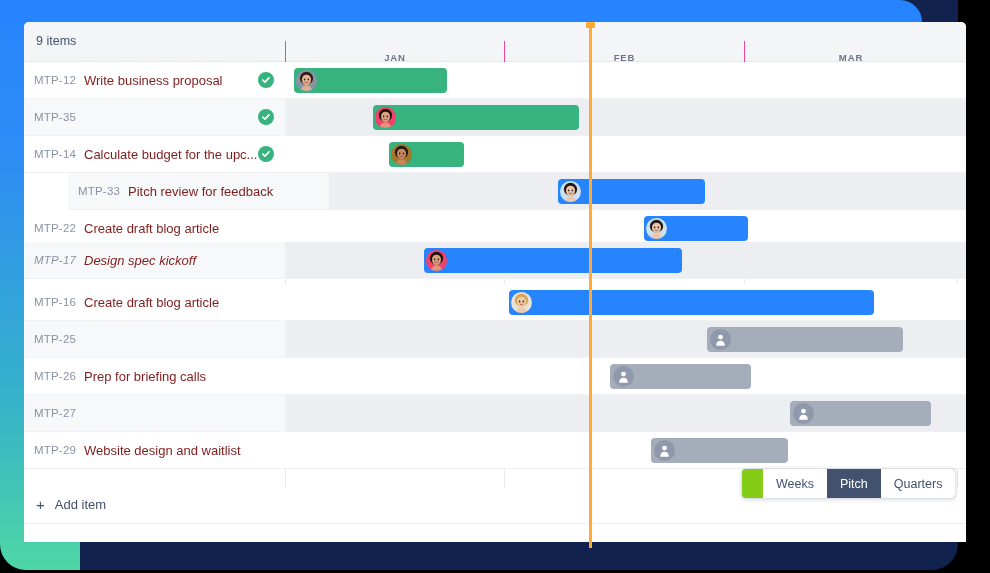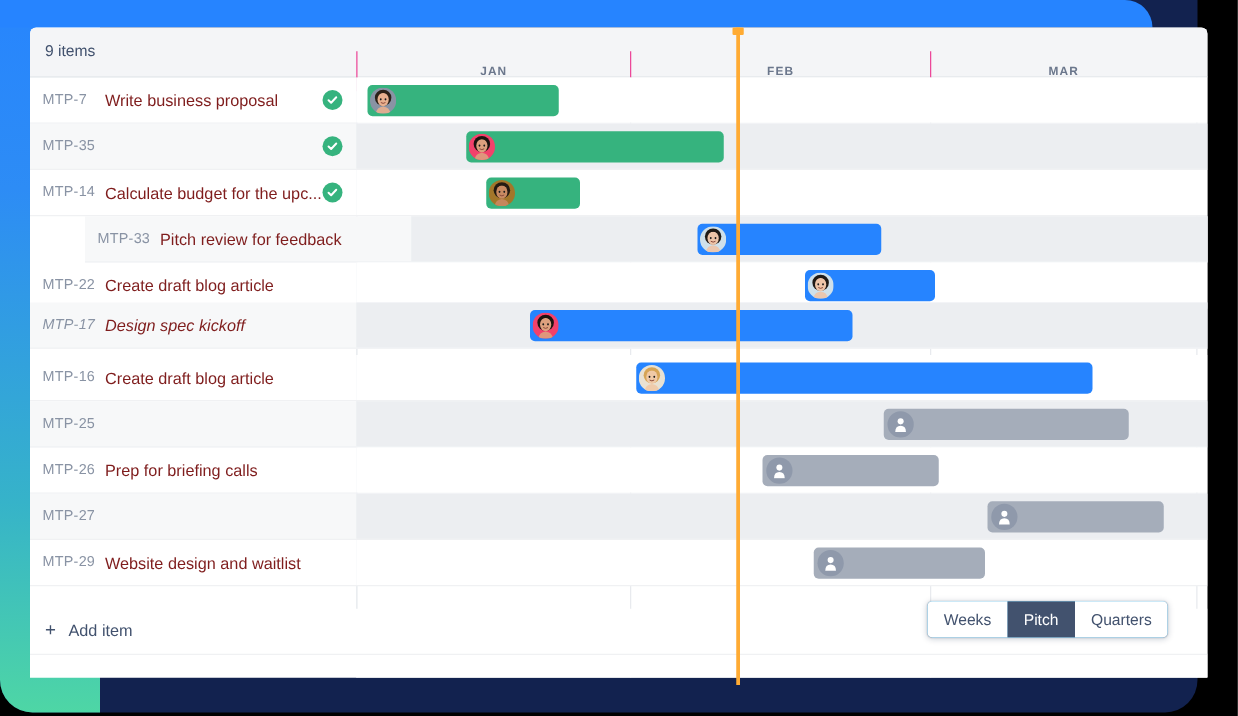--- a/index.html
+++ b/index.html
@@ -242,28 +242,29 @@
     position: absolute;
     left: 261px; top: 0;
     width: 681px; height: 58px;
     background: #ffffff;
   }
 
   
   .zoom-ctrl {
     position: absolute;
     left: 718px;
-    top: 459px;
+    top: 447px;
     height: 29px;
     display: flex;
-    background: #7dd3fc;
+    background: #84cc16;
     border-radius: 4px;
     box-shadow: 0 1px 5px rgba(9,30,66,0.22), 0 0 1px rgba(9,30,66,0.3);
     overflow: hidden;
     z-index: 40;
+    padding-left: 21px;
   }
   .zbtn {
     padding: 0 13px;
     height: 29px;
     display: flex; align-items: center; justify-content: center;
     font-size: 12.5px;
     color: #42526e;
     background: #ffffff;
     white-space: nowrap;
   }
@@ -291,21 +292,21 @@
 
     <div class="body">
       <div class="vline-left"></div>
       <div class="vline" style="left:480px"></div>
       <div class="vline" style="left:720px"></div>
       <div class="vline" style="left:933px"></div>
 
       <div id="rows-container">
           <div class="row" style="top: 0px;">
             <div class="tl-cell"></div>
-            <div class="key">MTP-7</div>
+            <div class="key">MTP-12</div>
             <div class="summary">Write business proposal</div>
             <div class="check">
               <svg viewBox="0 0 12 12" width="10" height="10">
                 <path d="M2.2 6.2 L4.7 8.6 L9.6 3.4" stroke="#ffffff" stroke-width="1.9" fill="none" stroke-linecap="round" stroke-linejoin="round"></path>
               </svg>
             </div>
             <div class="bar green" style="left: 270px; width: 153px;">
               <div class="avatar">
                 <svg viewBox="0 0 21 21">
                   <rect width="21" height="21" fill="#8993a4"></rect>

